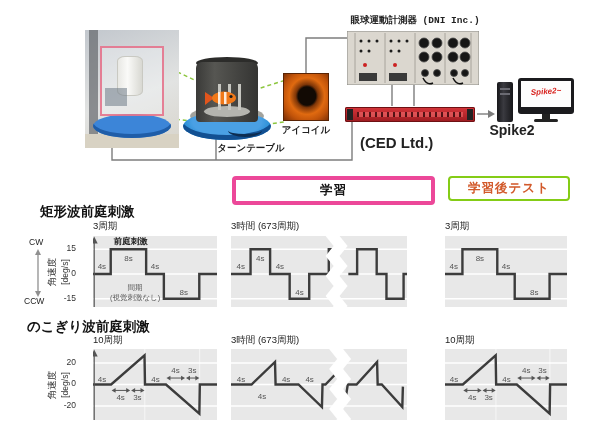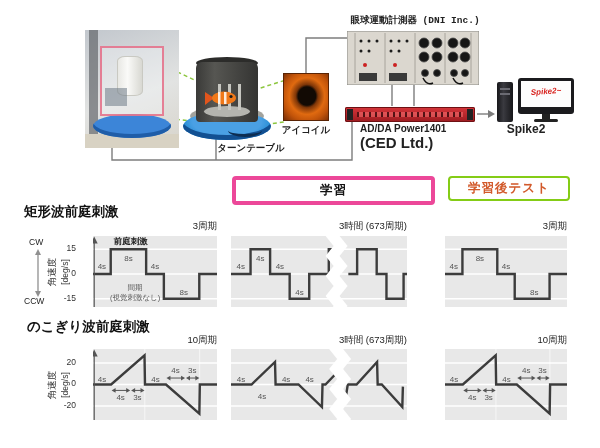--- a/index.html
+++ b/index.html
@@ -7,21 +7,21 @@
          font-family:"Liberation Sans","DejaVu Sans",sans-serif;color:#222;}
   .abs{position:absolute;}
   
   #wires{left:0;top:0;width:600px;height:175px;}
   .eq-label{font-size:9.5px;font-weight:bold;color:#222;text-align:center;}
   #recorder-label{left:348px;top:14px;width:134px;font-family:Liberation Mono, monospace;}
   #eyecoil-label{left:279px;top:124px;width:54px;}
   #turntable-label{left:208px;top:142px;width:86px;}
   #adda-label1{left:360px;top:123px;width:120px;text-align:left;font-size:10px;}
   #adda-label2{left:360px;top:134px;width:120px;text-align:left;font-size:15px;}
-  #spike2-label{left:496px;top:122px;width:60px;font-size:12px;}
+  #spike2-label{left:482px;top:122px;width:60px;font-size:14px;}
   
   #photo{left:85px;top:30px;width:94px;height:118px;background:linear-gradient(160deg,#c2c7cd,#e2e3e2 55%,#d7d4cb);}
   #photo .strip{left:4px;top:0;width:9px;height:118px;background:#5a5e63;opacity:.65;}
   #photo .table{left:0;top:104px;width:94px;height:14px;background:#d8d2c3;}
   #photo .base{left:8px;top:84px;width:78px;height:24px;border-radius:50%;background:#3c85d8;box-shadow:inset 0 -4px 0 #1f5da8;}
   #photo .box{left:15px;top:16px;width:60px;height:66px;border:2px solid rgba(228,108,134,.85);background:rgba(245,248,252,.35);}
   #photo .cyl{left:32px;top:26px;width:24px;height:38px;background:linear-gradient(90deg,#e8e8e4,#fafaf8 40%,#d8d8d2);border-radius:8px/5px;border:1px solid #c9c9c2;}
   #photo .block{left:20px;top:58px;width:22px;height:18px;background:rgba(110,122,134,.55);}
   
   #tt-shadow{left:190px;top:106px;width:74px;height:20px;border-radius:50%;background:#7c7c74;opacity:.7;}
@@ -53,23 +53,23 @@
   #mstand{left:542px;top:114px;width:8px;height:5px;background:#222;}
   #mbase{left:534px;top:119px;width:24px;height:3px;background:#222;border-radius:2px;}
   
   .phase{top:176px;height:21px;border-radius:4px;background:#fff;display:flex;align-items:center;justify-content:center;
          font-weight:bold;font-size:12.5px;letter-spacing:1px;}
   #phase-pre{left:88px;width:129px;border:2px solid #2ba39c;color:#2ba39c;}
   #phase-learn{left:232px;width:195px;border:4px solid #ec4899;color:#111;}
   #phase-post{left:448px;width:118px;border:2px solid #84cc16;color:#d2592a;}
   
   .sec-head{font-size:13.5px;font-weight:bold;color:#111;}
-  #head-square{left:24px;top:203px;}
+  #head-square{left:40px;top:203px;}
   #head-saw{left:27px;top:318px;}
-  .ptitle{font-size:9.5px;color:#222;text-align:right;}
+  .ptitle{font-size:9.5px;color:#222;text-align:left;}
   .t00{left:93px;width:124px;top:220px}.t01{left:231px;width:176px;top:220px}.t02{left:445px;width:122px;top:220px}
   .t10{left:93px;width:124px;top:334px}.t11{left:231px;width:176px;top:334px}.t12{left:445px;width:122px;top:334px}
   .panel{background:#e8e8e8;}
   .p00{left:93px;top:236px;width:124px;height:71px}
   .p01{left:231px;top:236px;width:176px;height:71px}
   .p02{left:445px;top:236px;width:122px;height:71px}
   .p10{left:93px;top:349px;width:124px;height:71px}
   .p11{left:231px;top:349px;width:176px;height:71px}
   .p12{left:445px;top:349px;width:122px;height:71px}
   .tick{font-size:8.5px;color:#333;width:24px;text-align:right;left:52px;}
@@ -185,21 +185,20 @@
   <div id="monitor" class="abs"></div>
   <div id="screen" class="abs">
     <span>Spike2~</span>
   </div>
   <div id="mstand" class="abs"></div>
   <div id="mbase" class="abs"></div>
 
   <div id="recorder-label" class="abs eq-label">眼球運動計測器 (DNI Inc.)</div>
   <div id="eyecoil-label" class="abs eq-label">アイコイル</div>
   <div id="turntable-label" class="abs eq-label">ターンテーブル</div>
-  <div id="adda-label1" class="abs eq-label">AD/DA Power1401</div>
   <div id="adda-label2" class="abs eq-label">(CED Ltd.)</div>
   <div id="spike2-label" class="abs eq-label">Spike2</div>
 
   <div id="phase-learn" class="abs phase">学習</div>
   <div id="phase-post" class="abs phase">学習後テスト</div>
 
   <div id="head-square" class="abs sec-head">矩形波前庭刺激</div>
   <div id="head-saw" class="abs sec-head">のこぎり波前庭刺激</div>
 
   <div class="abs ptitle t00">3周期</div>

